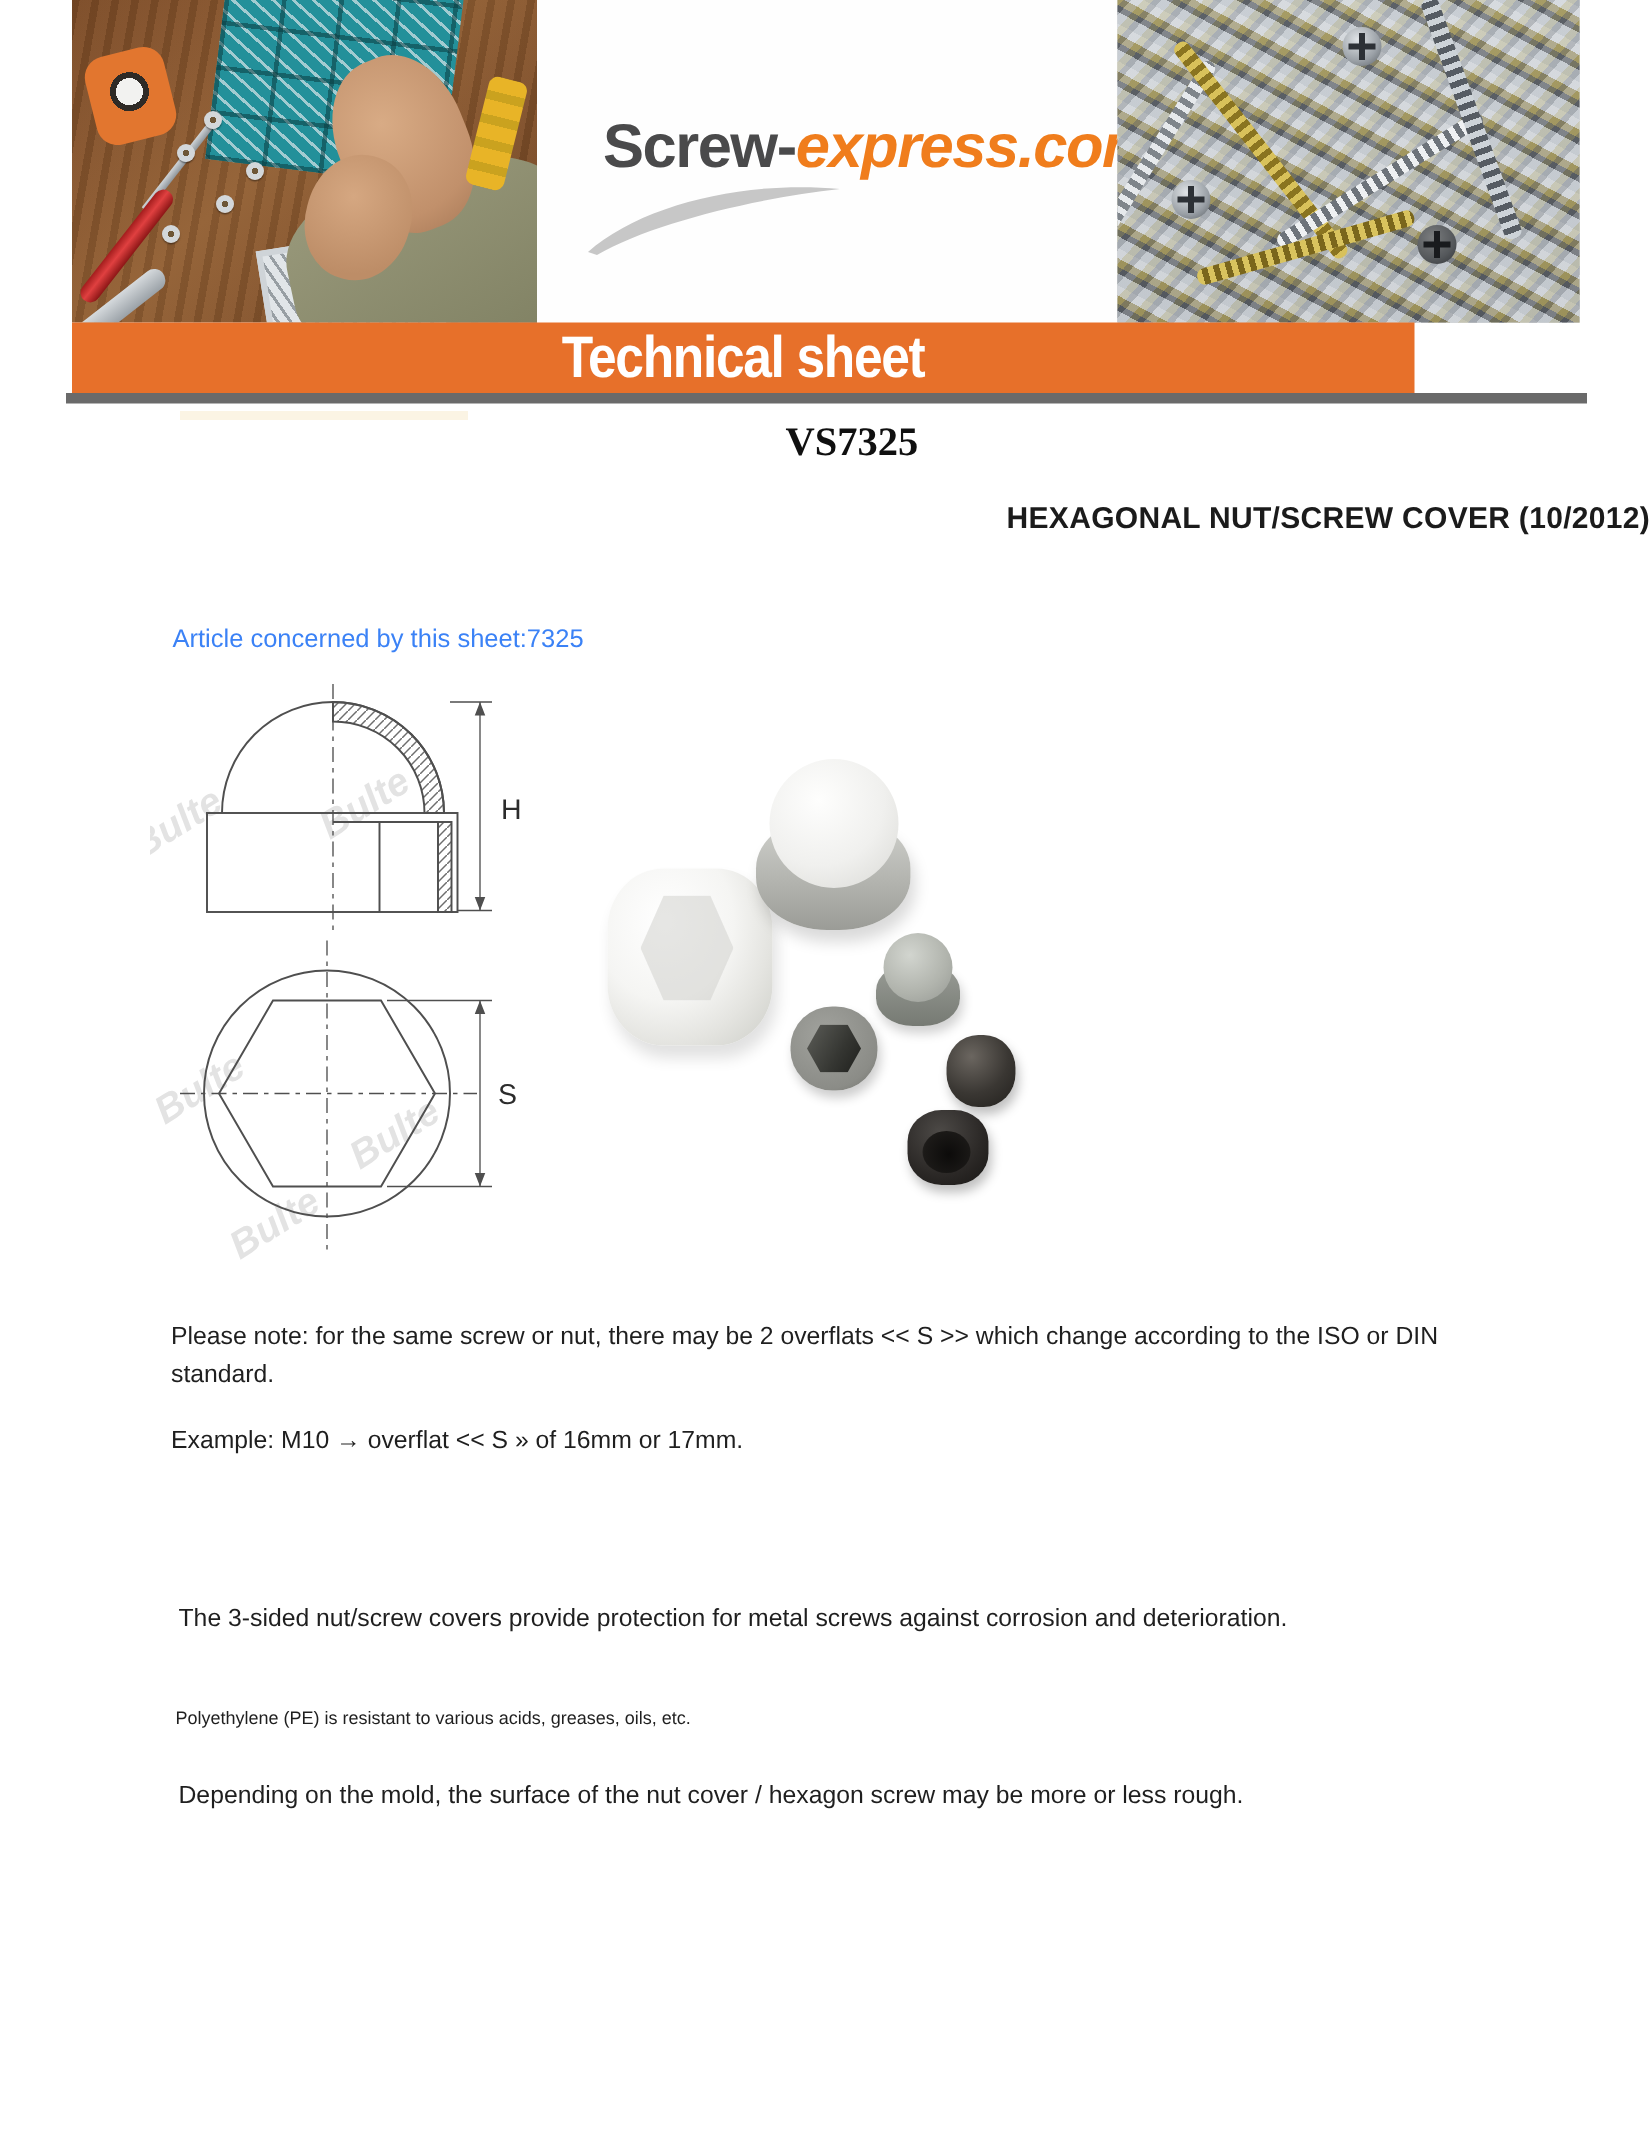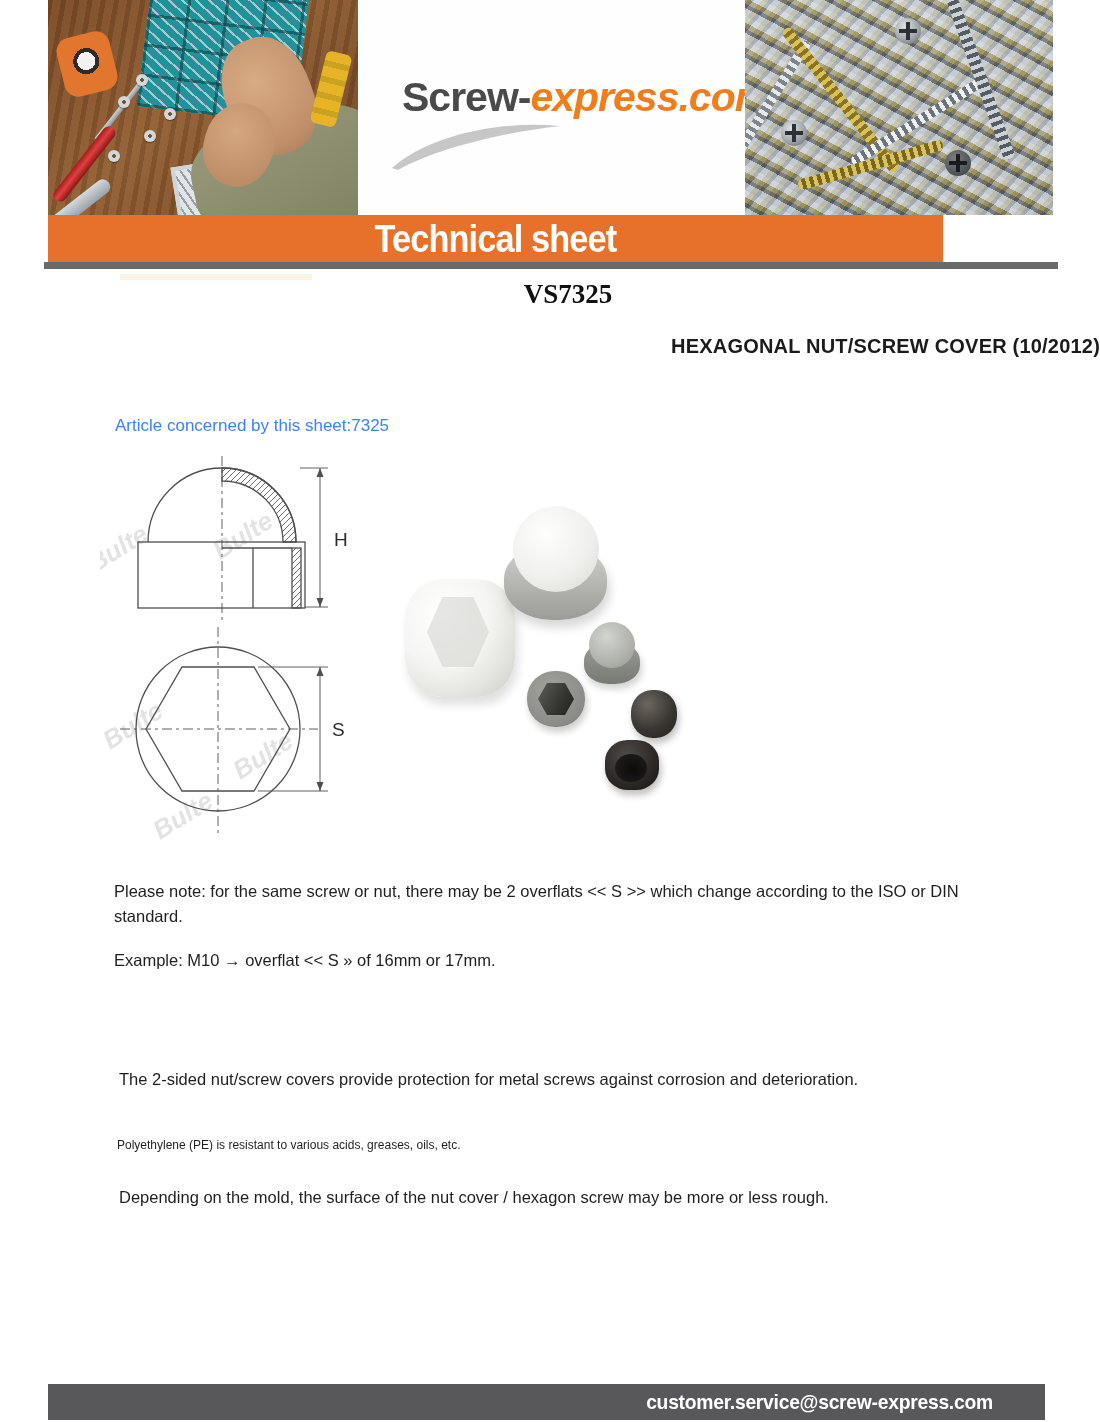--- a/index.html
+++ b/index.html
@@ -240,21 +240,18 @@
     <div class="dome-big-top"></div>
     <div class="dome-med-skirt"></div>
     <div class="dome-med-top"></div>
     <div class="cov-gray-open"></div>
     <div class="cov-black-dome"></div>
     <div class="cov-black-open"></div>
   </div>
 
   <div class="para p-note">Please note: for the same screw or nut, there may be 2 overflats &lt;&lt; S &gt;&gt; which change according to the ISO or DIN standard.</div>
   <div class="para p-example">Example: M10 → overflat &lt;&lt; S » of 16mm or 17mm.</div>
-  <div class="para p-2">The 2-sided nut/screw covers provide protection for metal screws against corrosion and deterioration.</div>
+  <div class="para p-2">The 3-sided nut/screw covers provide protection for metal screws against corrosion and deterioration.</div>
   <div class="para p-3">Polyethylene (PE) is resistant to various acids, greases, oils, etc.</div>
   <div class="para p-4">Depending on the mold, the surface of the nut cover / hexagon screw may be more or less rough.</div>
 
-  <div class="footer-bar">
-    <span>customer.service@screw-express.com</span>
-  </div>
 
 </div>
 
 </body></html>

